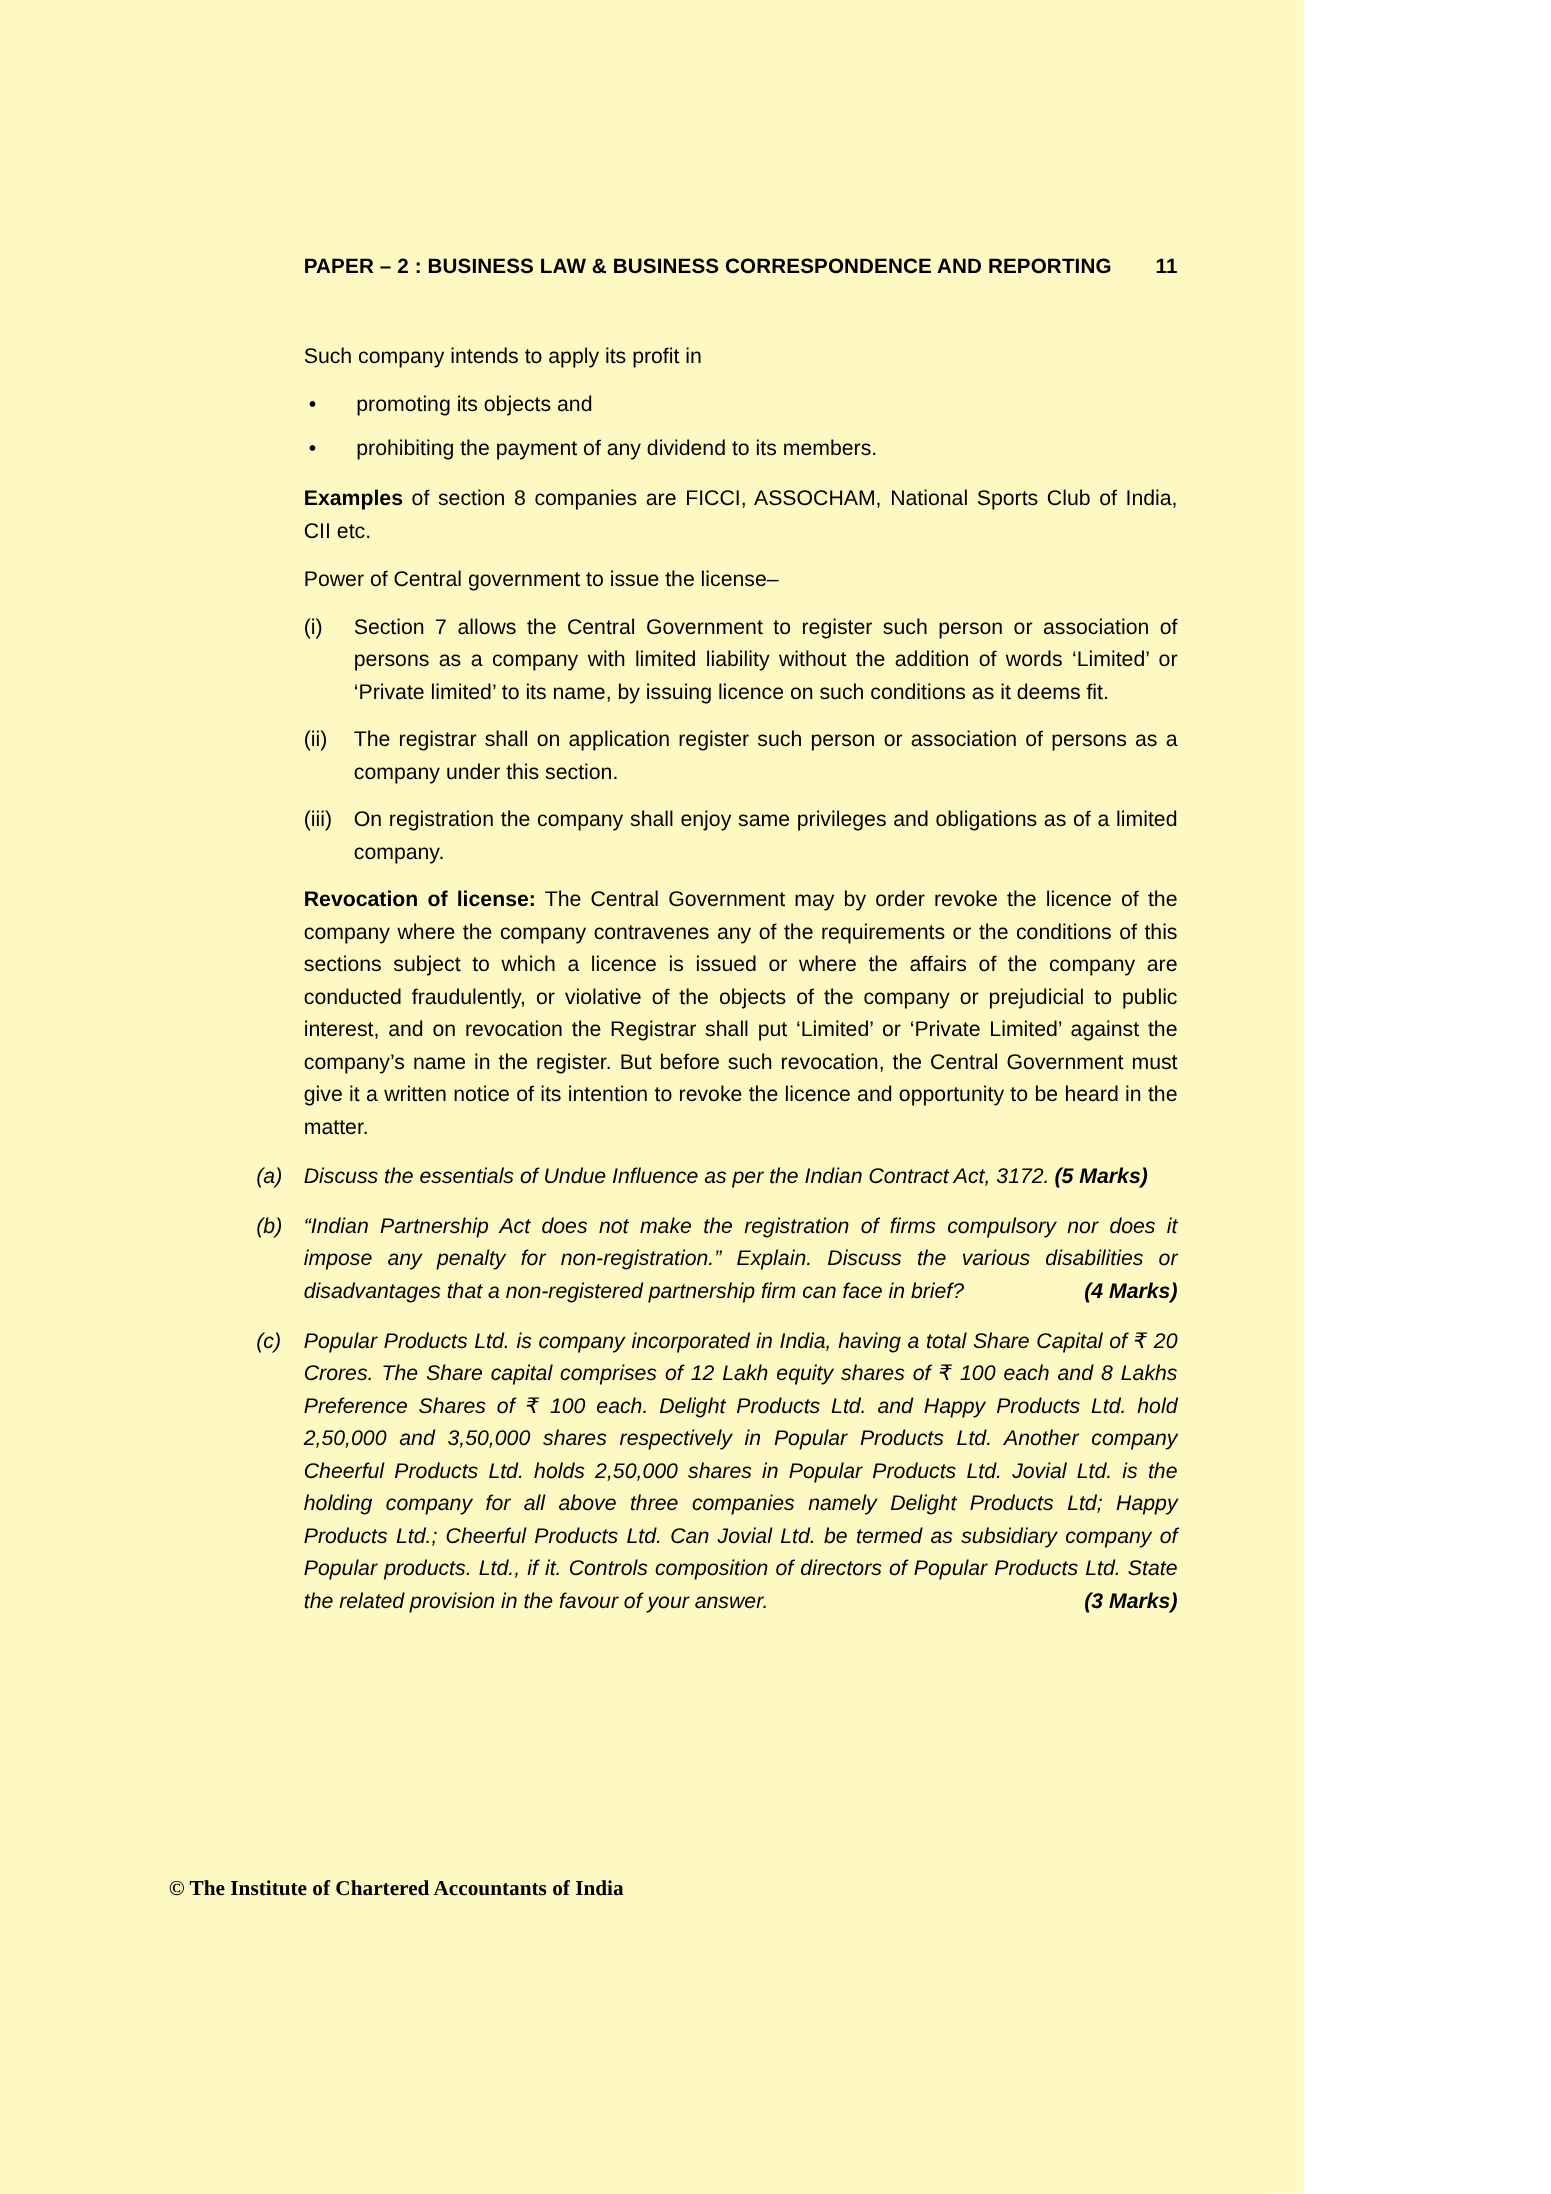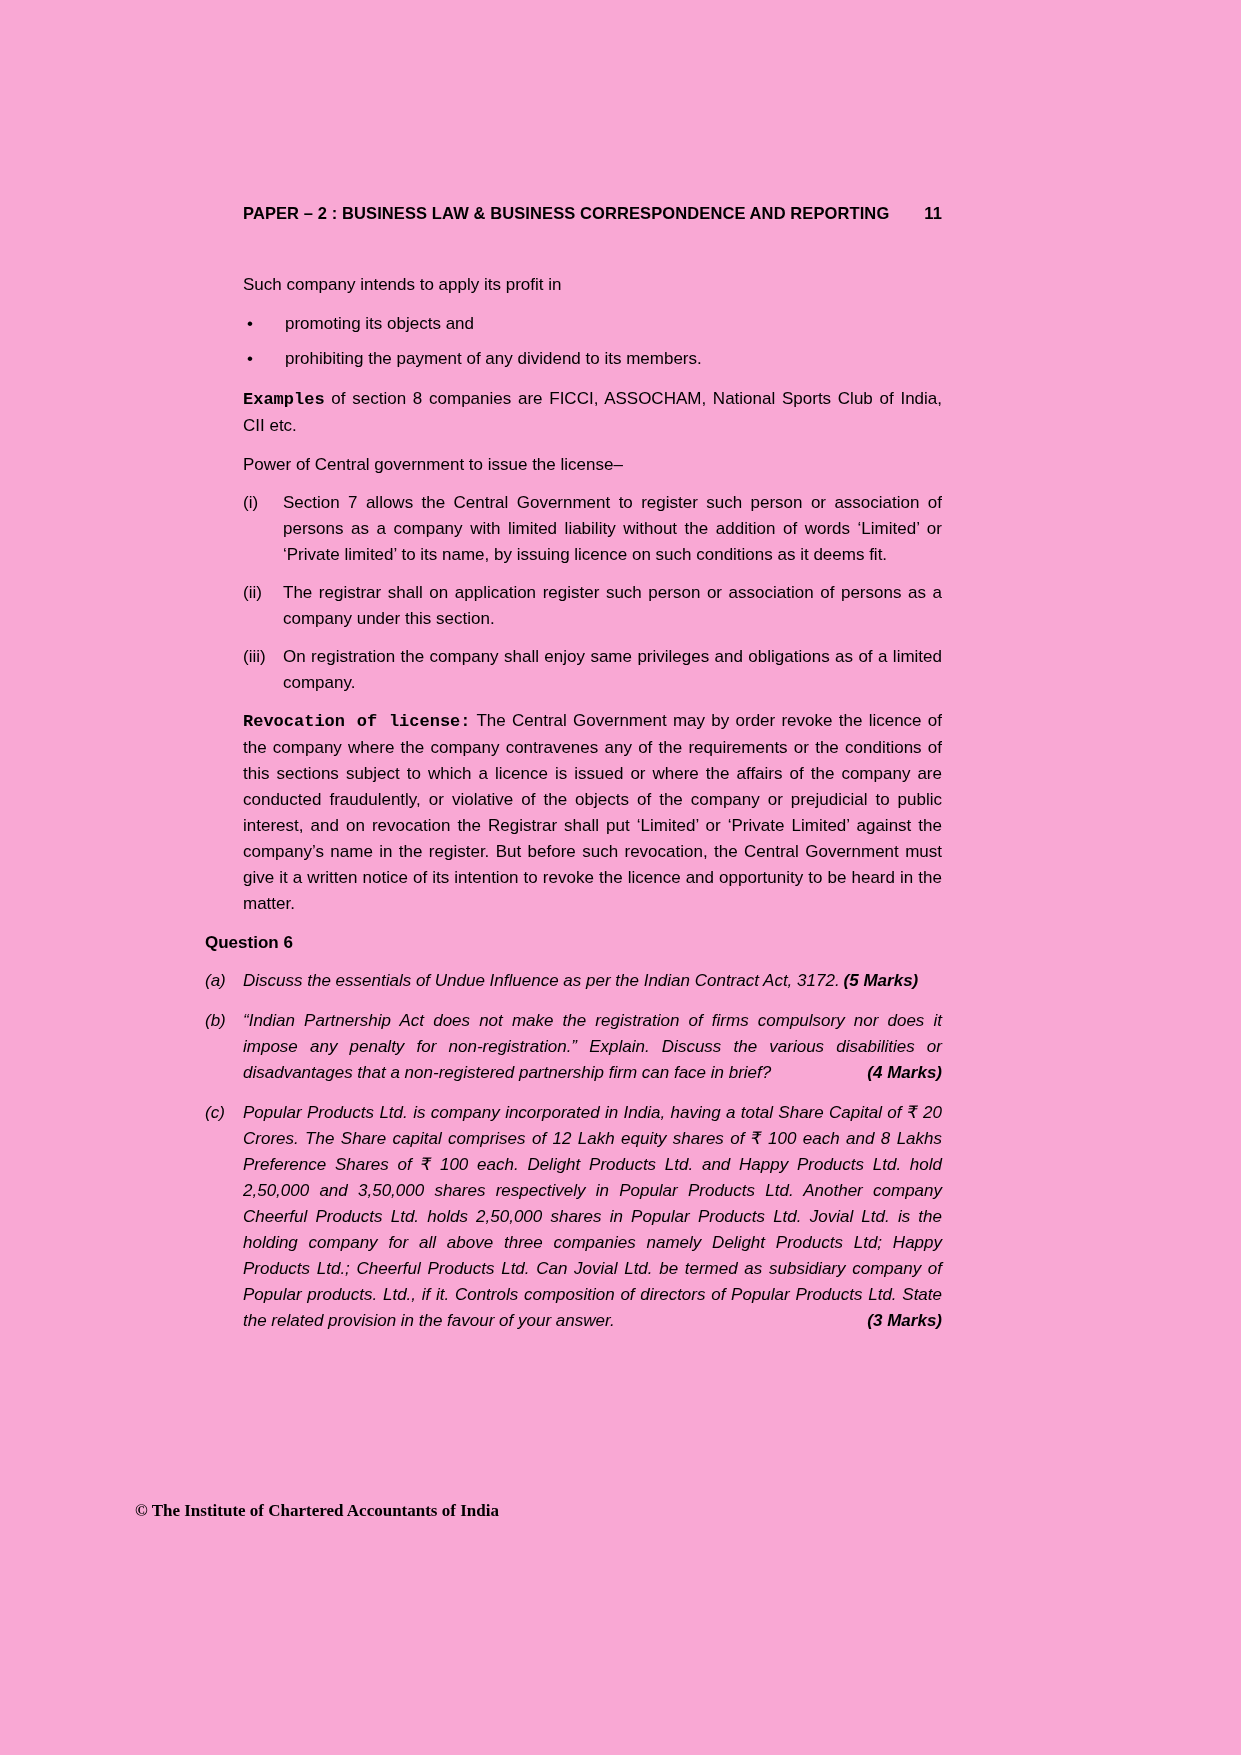--- a/index.html
+++ b/index.html
@@ -2,23 +2,23 @@
 <html><head>
 <meta charset="utf-8">
 <style>
   html, body {
     margin: 0;
     padding: 0;
     background: #ffffff;
   }
   .page {
     position: relative;
-    width: 1241px;
+    width: 1043px;
     height: 1755px;
-    background: #f9a8d4;
+    background: #fef9c3;
     color: #000000;
     font-family: "Liberation Sans", "DejaVu Sans", sans-serif;
     overflow: hidden;
   }
   .page-header {
     position: absolute;
     top: 204px;
     left: 243px;
     width: 699px;
     display: flex;
@@ -36,21 +36,20 @@
     width: 737px;
     font-size: 17px;
     line-height: 1.53;
   }
   .para {
     margin: 0 0 13px 38px;
     text-align: justify;
   }
   .para .lead {
     font-weight: 700;
-    font-family: Liberation Mono, monospace;
   }
   .bullet-list {
     list-style: none;
     margin: 0 0 14px 42px;
     padding: 0;
   }
   .bullet-list li {
     display: flex;
     margin-bottom: 9px;
   }
@@ -152,21 +151,20 @@
       <span class="num-label">(ii)</span>
       <div class="num-text">The registrar shall on application register such person or association of persons as a company under this section.</div>
     </div>
     <div class="numbered-item">
       <span class="num-label">(iii)</span>
       <div class="num-text">On registration the company shall enjoy same privileges and obligations as of a limited company.</div>
     </div>
 
     <p class="para"><span class="lead">Revocation of license:</span><span> The Central Government may by order revoke the licence of the company where the company contravenes any of the requirements or the conditions of this sections subject to which a licence is issued or where the affairs of the company are conducted fraudulently, or violative of the objects of the company or prejudicial to public interest, and on revocation the Registrar shall put ‘Limited’ or ‘Private Limited’ against the company’s name in the register. But before such revocation, the Central Government must give it a written notice of its intention to revoke the licence and opportunity to be heard in the matter.</span></p>
 
-    <h3 class="question-heading" style="font-size:17px;">Question 6</h3>
 
     <div class="question-item">
       <span class="q-label">(a)</span>
       <div class="q-text">
         <span>Discuss the essentials of Undue Influence as per the Indian Contract Act, 3172.</span><span class="q-marks inline">(5 Marks)</span>
       </div>
     </div>
 
     <div class="question-item">
       <span class="q-label">(b)</span>

